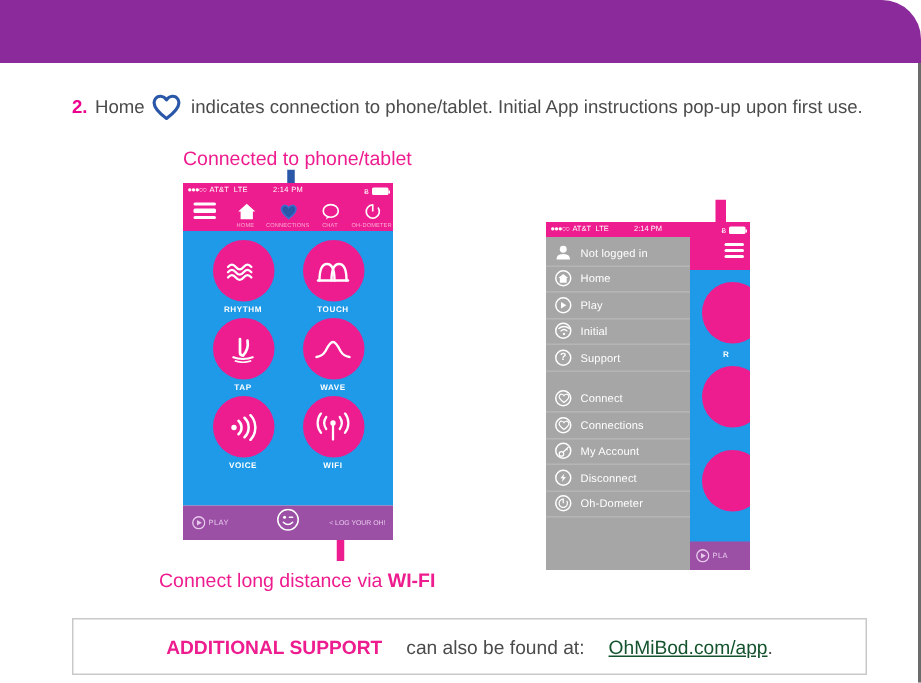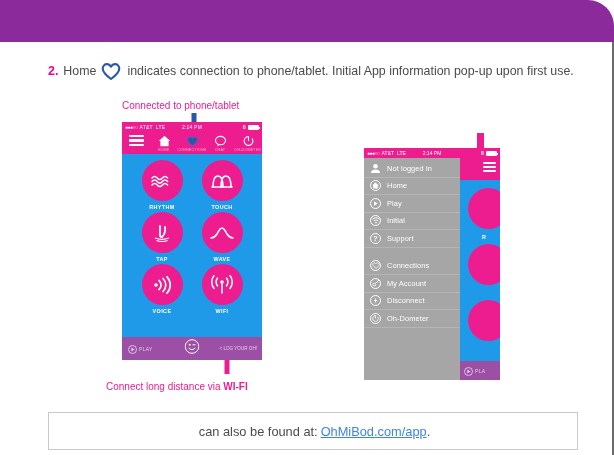--- a/index.html
+++ b/index.html
@@ -30,21 +30,21 @@
   .intro .step { color:#ec008c; font-weight:bold; margin-right:5px; }
   .heart-inline {
     display:inline-block; width:22px; height:20px;
     position:relative; margin:0 5px 0 4px; vertical-align:middle;
   }
 
   
   .anno {
     position:absolute;
     color:#ee1d8f;
-    font-size:10px;
+    font-size:13px;
     line-height:14px;
     white-space:nowrap;
   }
   .anno-left  { left:122px; top:99px; }
   .anno-right { left:352px; top:110px; text-align:center; }
   .anno-bottom{ left:106px; top:380px; }
   .anno b { font-weight:bold; }
 
   
   .arrow-blue {
@@ -178,42 +178,42 @@
 
   
   .support-box {
     position:absolute; left:48px; top:412px;
     width:530px; height:38px;
     border:1px solid #c9c9c9;
     display:flex; align-items:center; justify-content:center;
     font-size:12.8px; color:#4b4b4b;
   }
   .support-box b { color:#ee1d8f; font-weight:bold; }
-  .support-box .lnk { color:#3b82f6; text-decoration:underline;text-align:right; }
-  .support-box .seg { margin:0 3px; }
+  .support-box .lnk { color:#14532d; text-decoration:underline;text-align:right; }
+  .support-box .seg { margin:0 16px; }
 
   .right-edge {
     position:absolute; right:0; top:42px; width:2px; height:413px;
     background:#6b6b6b;
   }
 </style>
 </head>
 <body>
 
 <div class="purple-band"></div>
 
 <div class="intro">
   <span class="step">2.</span>
   <span>Home</span>
   <span class="heart-inline">
     <svg width="22" height="20" viewBox="0 0 22 20">
       <path d="M11 18 C3 12 1.5 8 3.5 5 C5.3 2.3 9 2.6 11 5.6 C13 2.6 16.7 2.3 18.5 5 C20.5 8 19 12 11 18 Z" fill="none" stroke="#2a57a8" stroke-width="2.1" stroke-linejoin="round"></path>
     </svg>
   </span>
-  <span>indicates connection to phone/tablet. Initial App information pop-up upon first use.</span>
+  <span>indicates connection to phone/tablet. Initial App instructions pop-up upon first use.</span>
 </div>
 
 <div class="anno anno-left">Connected to phone/tablet</div>
 
 <div class="anno anno-right">
 </div>
 
 <div class="anno anno-bottom">
   <span>Connect long distance via </span><b>WI-FI</b>
 </div>
@@ -458,20 +458,28 @@
       <div class="dr-item">
         <span class="dr-ic">
           <span style="color:#fff;font-size:7px;line-height:7px;font-weight:bold;">?</span>
         </span>
         <span class="dr-label">Support</span>
       </div>
 
       <div class="dr-item spacer"></div>
 
 
+      <div class="dr-item">
+        <span class="dr-ic">
+          <svg width="8" height="7" viewBox="0 0 8 7">
+              <path d="M4 6.3 C0.9 4.1 0.3 2.6 1.1 1.5 C1.8 0.5 3.2 0.6 4 1.8 C4.8 0.6 6.2 0.5 6.9 1.5 C7.7 2.6 7.1 4.1 4 6.3 Z" fill="none" stroke="#fff" stroke-width="0.8"></path>
+            </svg>
+        </span>
+        <span class="dr-label">Connect</span>
+      </div>
 
       <div class="dr-item">
         <span class="dr-ic">
           <svg width="8" height="7" viewBox="0 0 8 7">
               <path d="M4 6.3 C0.9 4.1 0.3 2.6 1.1 1.5 C1.8 0.5 3.2 0.6 4 1.8 C4.8 0.6 6.2 0.5 6.9 1.5 C7.7 2.6 7.1 4.1 4 6.3 Z" fill="none" stroke="#fff" stroke-width="0.8"></path>
             </svg>
         </span>
         <span class="dr-label">Connections</span>
       </div>
 
@@ -529,18 +537,19 @@
             </svg>
         </span>
         <span class="bb-text">PLA</span>
       </div>
     </div>
 
   </div>
 </div>
 
 <div class="support-box">
+  <b>ADDITIONAL SUPPORT</b>
   <span class="seg">can also be found at:</span>
   <span class="lnk">OhMiBod.com/app</span>
     <span>.</span>
 </div>
 
 <div class="right-edge"></div>
 
 </body></html>

